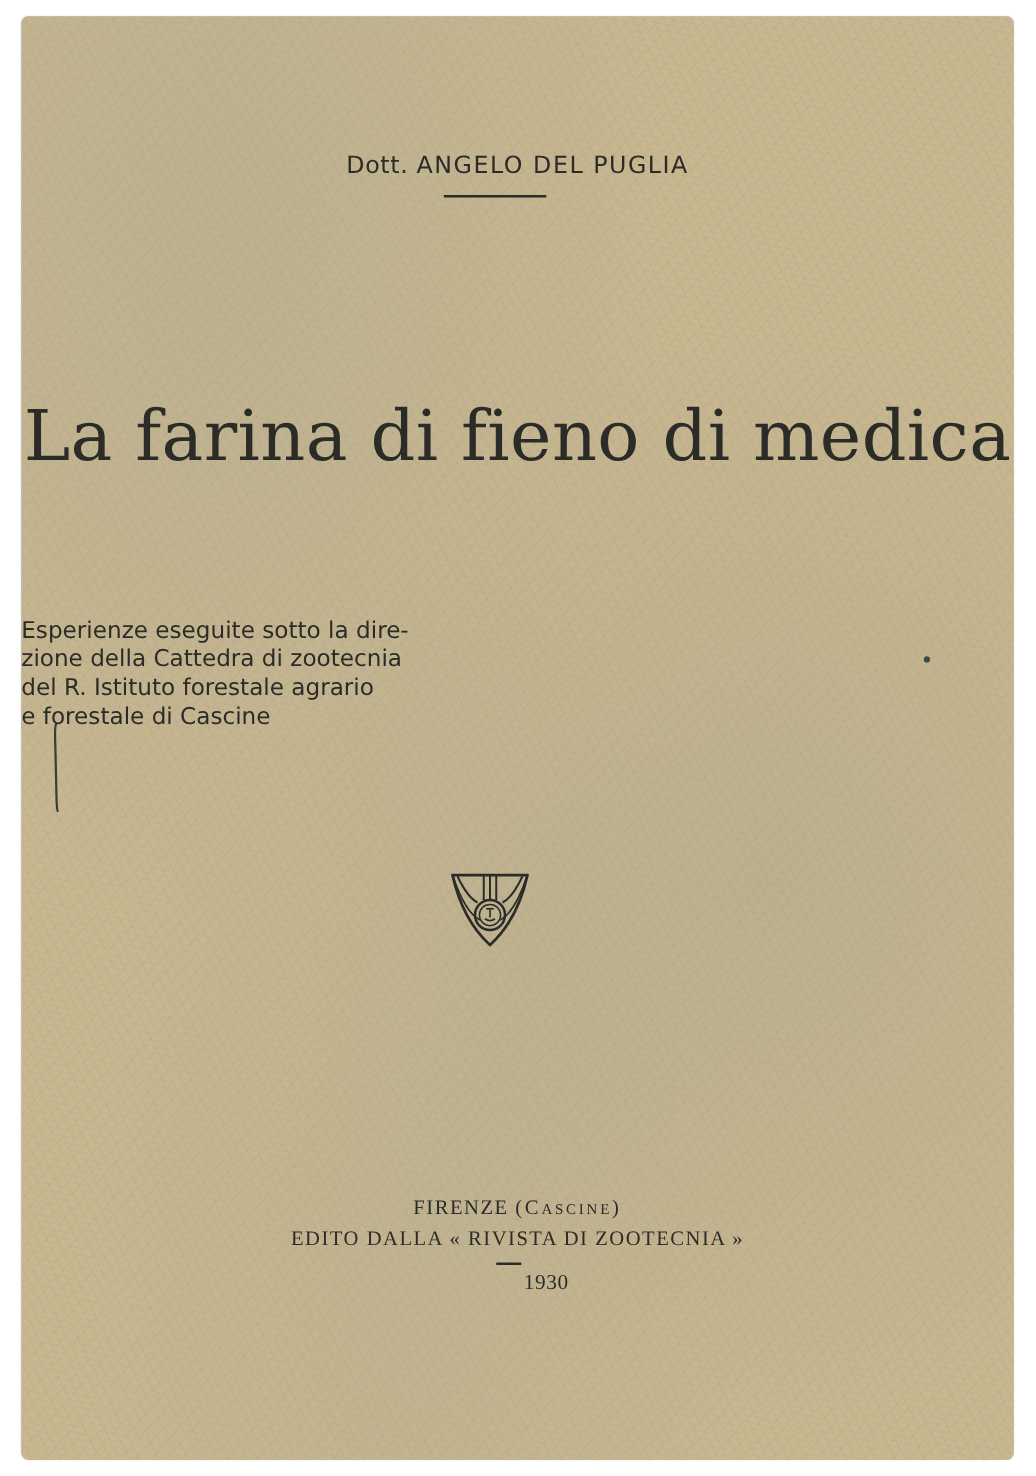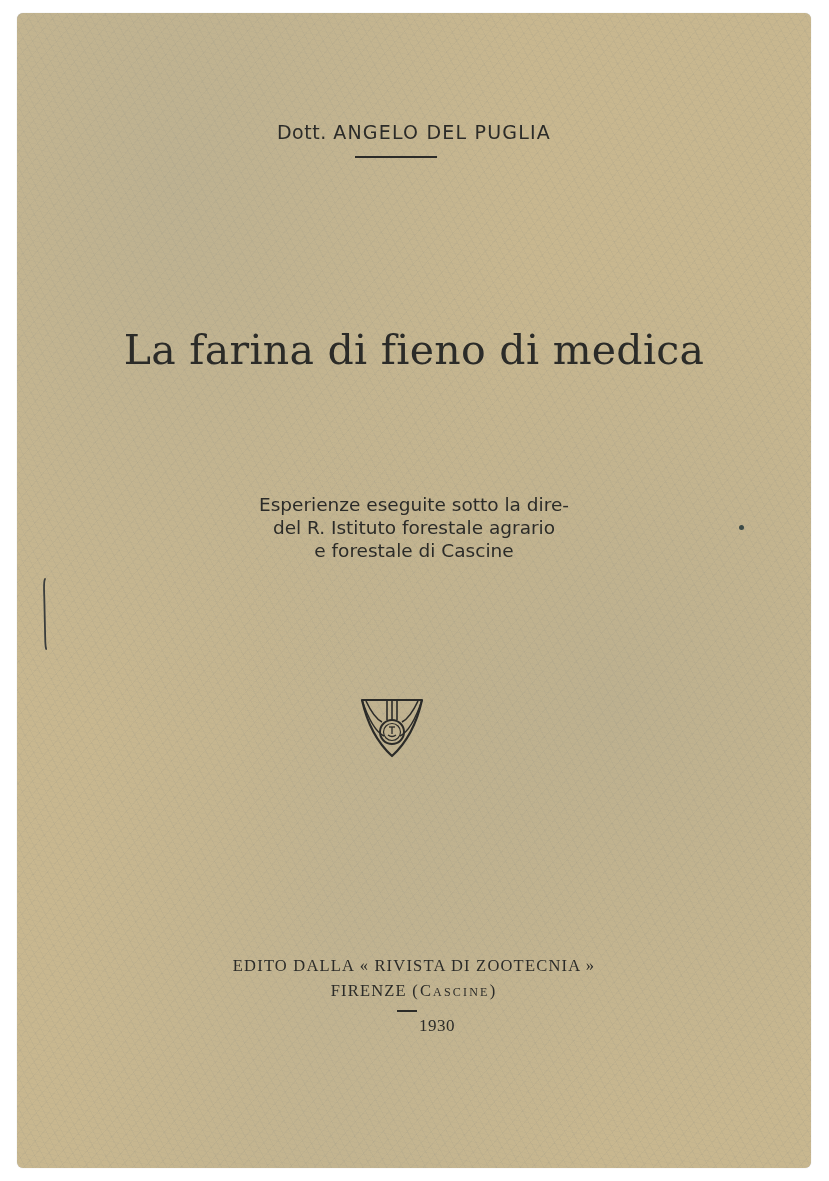--- a/index.html
+++ b/index.html
@@ -56,33 +56,32 @@
     background: #2b2b28;
   }
   .title {
     position: absolute;
     left: 0;
     width: 100%;
     top: 302px;
     text-align: center;
     font-family: "DejaVu Serif", serif;
     font-weight: normal;
-    font-size: 41px;
+    font-size: 56px;
     line-height: 70px;
     letter-spacing: 0.3px;
   }
   .title div {
     white-space: nowrap;
   }
   .subtitle {
     position: absolute;
     left: 0;
     width: 100%;
     top: 480px;
-    text-align: center;
     font-family: "DejaVu Sans", sans-serif;
     font-size: 18.5px;
     line-height: 23px;
   }
   .subtitle div {
     white-space: nowrap;
   }
   .emblem {
     position: absolute;
     left: 343px;
@@ -162,20 +161,21 @@
     <span class="name">ANGELO DEL PUGLIA</span>
   </div>
   <div class="author-rule"></div>
 
   <div class="title ink">
     <div>La farina di fieno di medica</div>
   </div>
 
   <div class="subtitle ink">
     <div>Esperienze eseguite sotto la dire-</div>
+    <div>zione della Cattedra di zootecnia</div>
     <div>del R. Istituto forestale agrario</div>
     <div>e forestale di Cascine</div>
   </div>
 
   <div class="emblem">
     <svg width="64" height="64" viewBox="0 0 64 64" fill="none" stroke="#2b2b28">
 
       <path d="M2 4 L62 4 Q54 40 32 60 Q10 40 2 4 Z" stroke-width="2.2" stroke-linejoin="round"></path>
 
       <path d="M6 5 Q14 22 22 26" stroke-width="1.6"></path>
@@ -190,22 +190,22 @@
       <circle cx="32" cy="36" r="12" stroke-width="2"></circle>
       <circle cx="32" cy="36" r="8.5" stroke-width="1.2"></circle>
 
       <line x1="29" y1="31" x2="35" y2="31" stroke-width="1.3"></line>
       <line x1="32" y1="31" x2="32" y2="38" stroke-width="1.3"></line>
       <path d="M28 39 Q32 42 36 39" stroke-width="1.3"></path>
     </svg>
   </div>
 
   <div class="publisher ink">
-    <div>EDITO DALLA « RIVISTA DI ZOOTECNIA »</div>
     <div>
       <span>FIRENZE</span>
       <span class="smallcaps">(Cascine)</span>
     </div>
+    <div>EDITO DALLA « RIVISTA DI ZOOTECNIA »</div>
   </div>
   <div class="pub-rule"></div>
   <div class="year ink">1930</div>
 
 </div>
 
 </body></html>

